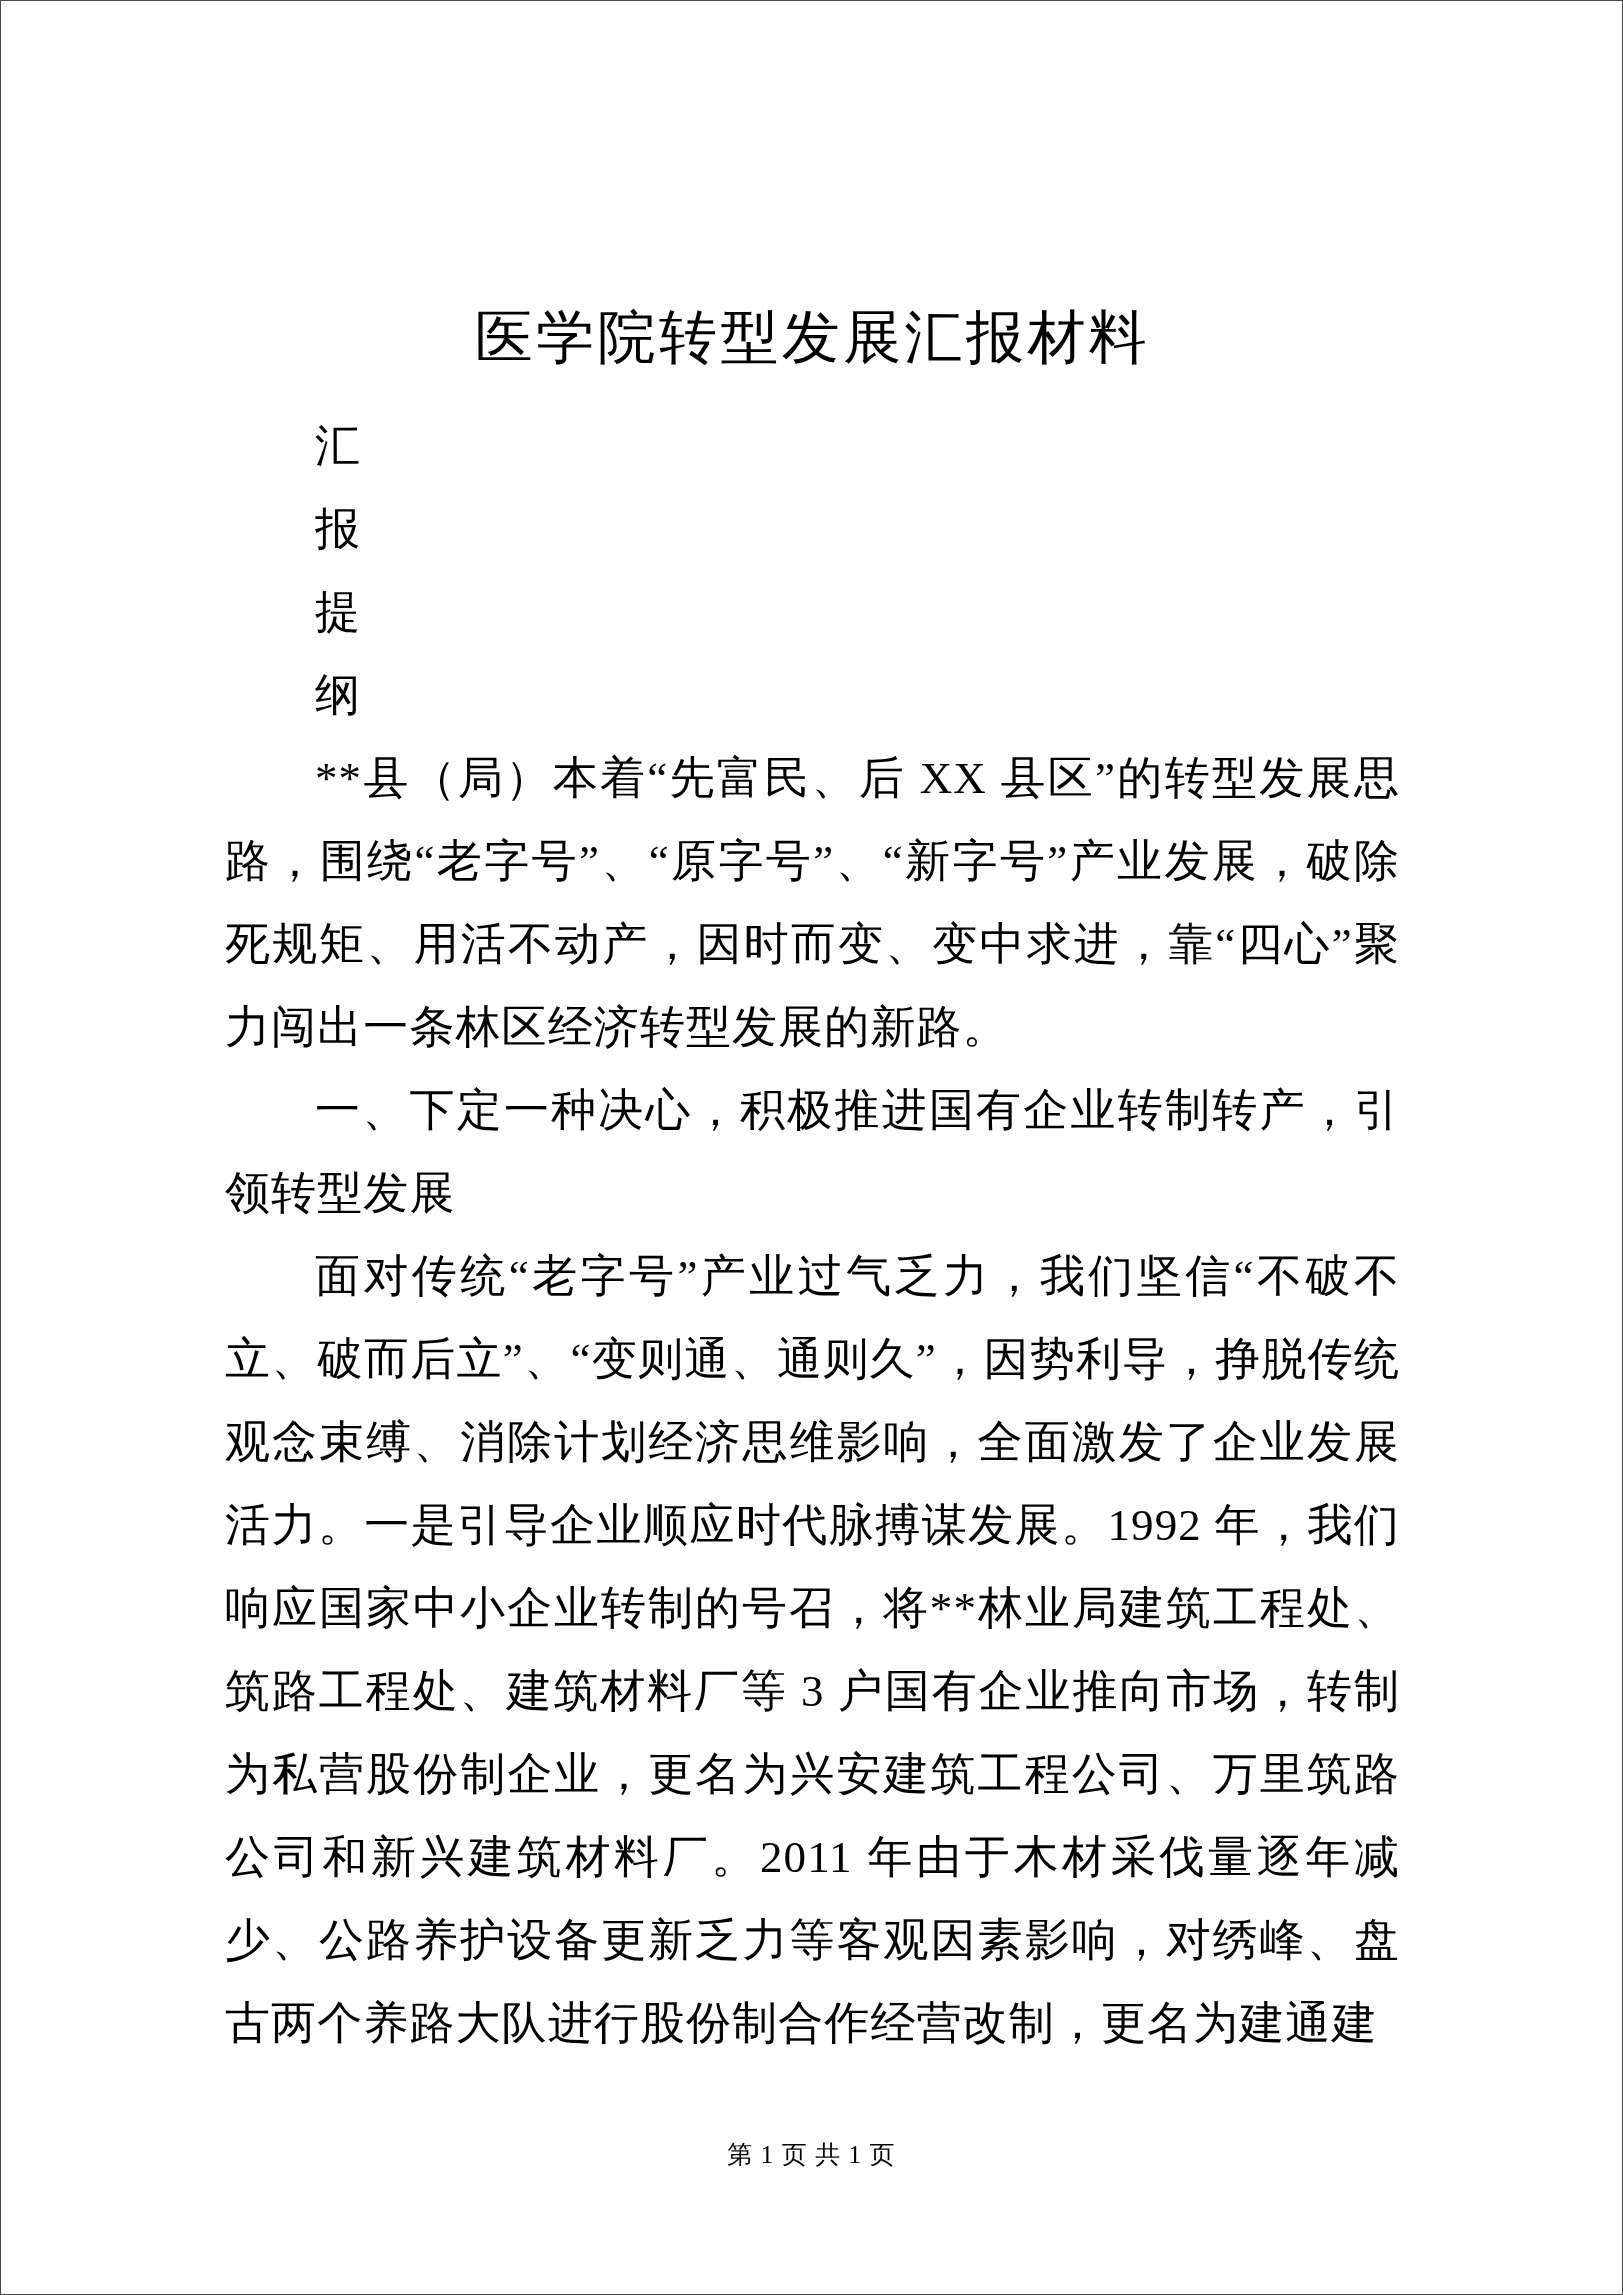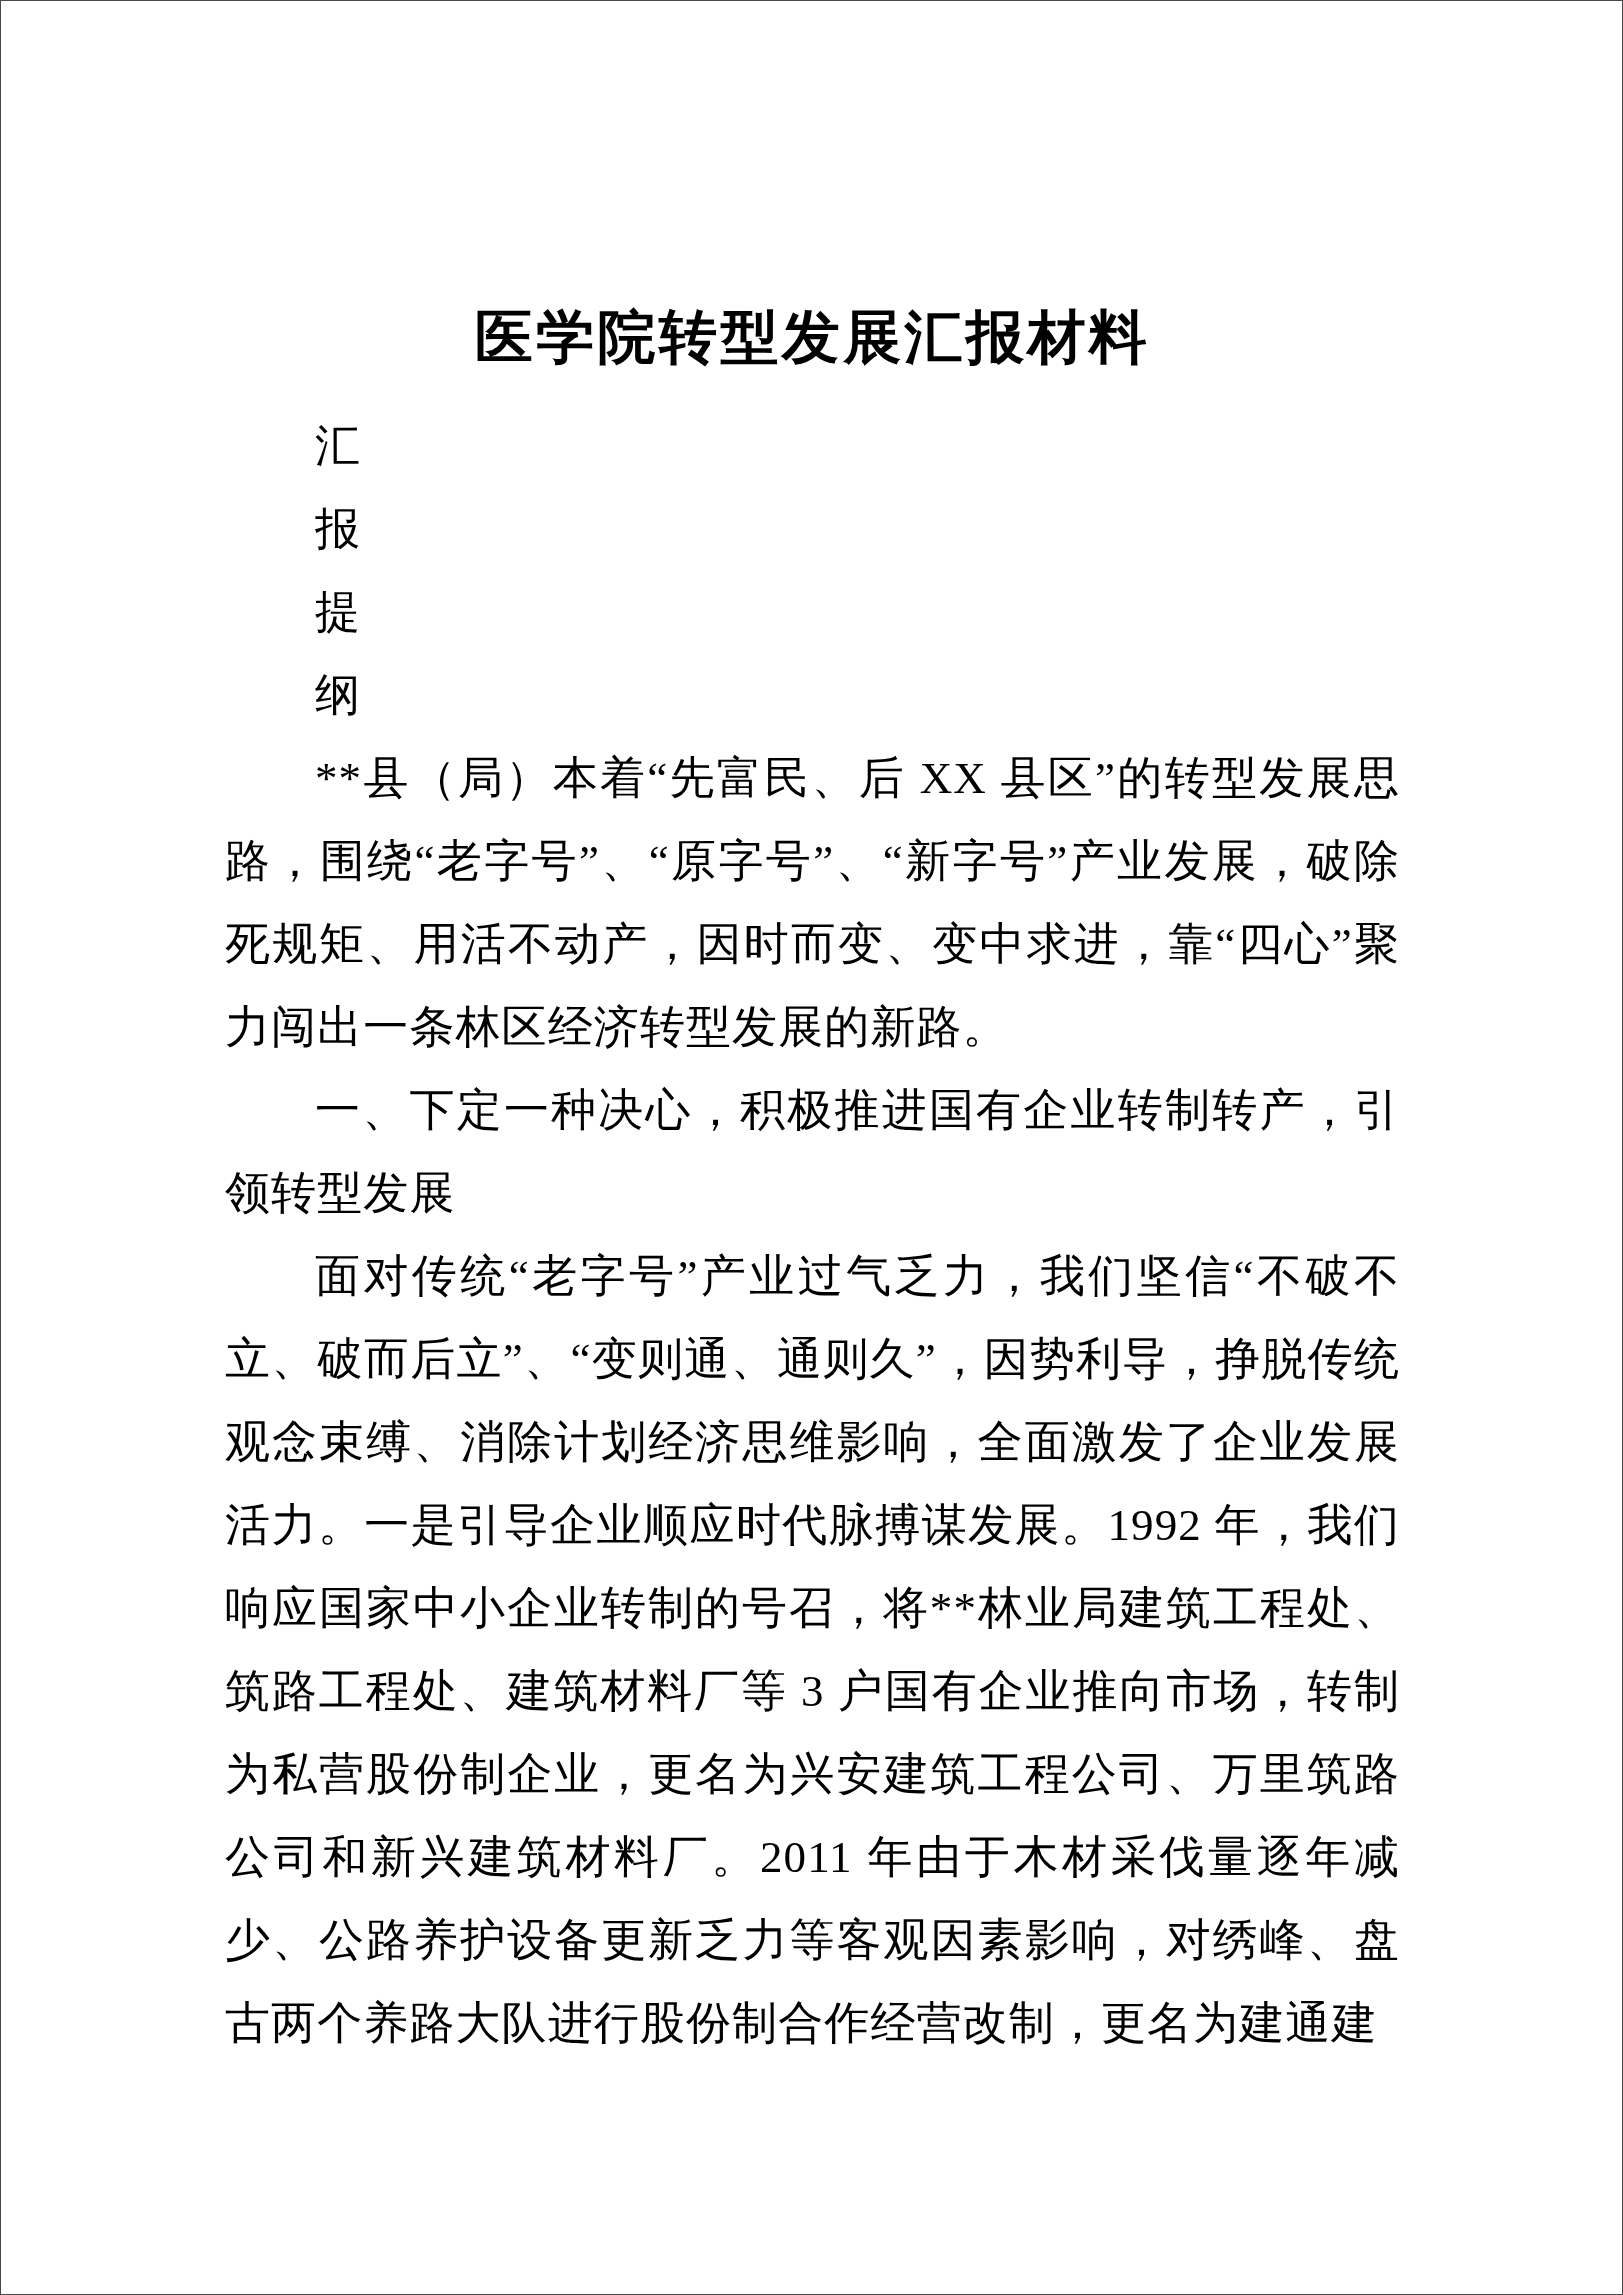--- a/index.html
+++ b/index.html
@@ -19,21 +19,21 @@
     overflow: hidden;
   }
   .content {
     box-sizing: border-box;
     padding: 300px 222px 0 224px;
   }
   .doc-title {
     margin: 0 0 31px 0;
     font-size: 58px;
     line-height: 73px;
-    font-weight: bold;
+    font-weight: normal;
     text-align: center;
     letter-spacing: 3.4px;
   }
   .subtitle-vertical {
     margin: 0;
   }
   .v-char {
     font-size: 45px;
     line-height: 83px;
     padding-left: 90px;
@@ -79,14 +79,17 @@
 
 
     <p class="body-para">**县（局）本着“先富民、后 XX 县区”的转型发展思路，围绕“老字号”、“原字号”、“新字号”产业发展，破除死规矩、用活不动产，因时而变、变中求进，靠“四心”聚力闯出一条林区经济转型发展的新路。</p>
 
     <p class="body-para">一、下定一种决心，积极推进国有企业转制转产，引领转型发展</p>
 
     <p class="body-para">面对传统“老字号”产业过气乏力，我们坚信“不破不立、破而后立”、“变则通、通则久”，因势利导，挣脱传统观念束缚、消除计划经济思维影响，全面激发了企业发展活力。一是引导企业顺应时代脉搏谋发展。1992 年，我们响应国家中小企业转制的号召，将**林业局建筑工程处、筑路工程处、建筑材料厂等 3 户国有企业推向市场，转制为私营股份制企业，更名为兴安建筑工程公司、万里筑路公司和新兴建筑材料厂。2011 年由于木材采伐量逐年减少、公路养护设备更新乏力等客观因素影响，对绣峰、盘古两个养路大队进行股份制合作经营改制，更名为建通建</p>
 
   </div>
 
+  <div class="footer">
+    <span>第 1 页 共 1 页</span>
+  </div>
 </div>
 
 
 </body></html>

